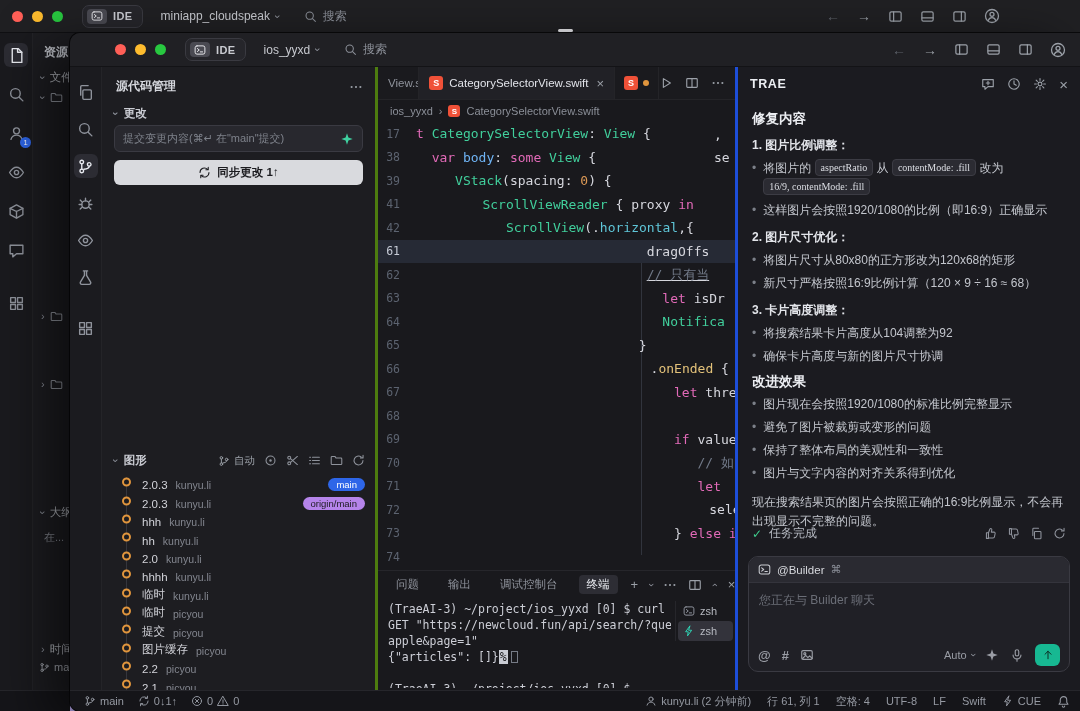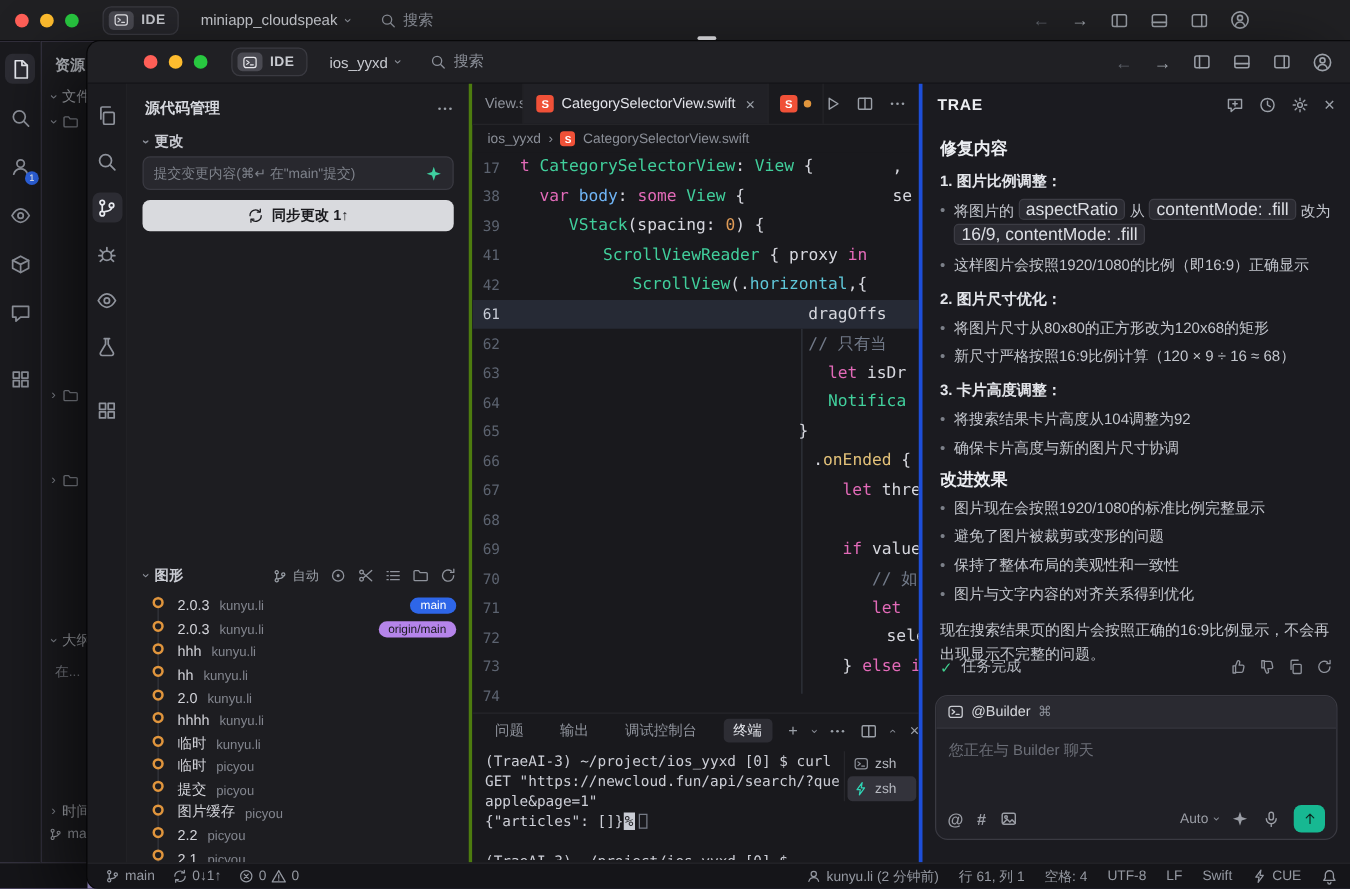--- a/index.html
+++ b/index.html
@@ -117,21 +117,21 @@
   .trae-title{font-size:12.5px;font-weight:700;color:#eceef2;letter-spacing:.6px}
   .trae-hicons{margin-left:auto;display:flex;align-items:center;gap:12px;color:#9ba0a8}
   .trae-x{font-size:15px;line-height:1}
   .trae-body{position:absolute;top:36px;left:14px;right:8px;height:448px;overflow:hidden;font-size:12px;line-height:19px;color:#c3c6cd}
   .trae-h{font-weight:700;font-size:13.5px;color:#eceef2;margin-top:6px}
   .trae-h + *{margin-top:4px}
   .trae-b{font-weight:700;font-size:12px;color:#e3e5ea;margin-top:8px}
   .trae-li{display:flex;gap:7px;margin-top:4px}
   .trae-li .bullet{color:#7c8089;flex:none}
   .trae-li .li-text{flex:1}
-  .chip{font-family:Liberation Sans, sans-serif;font-size:14px;background:#2b2b32;border:1px solid #3c3c44;border-radius:4px;padding:0 5px;color:#dcdee4;white-space:nowrap;display:inline-block;line-height:15px;vertical-align:1px}
+  .chip{font-family:Liberation Serif, serif;font-size:10px;background:#2b2b32;border:1px solid #3c3c44;border-radius:4px;padding:0 5px;color:#dcdee4;white-space:nowrap;display:inline-block;line-height:15px;vertical-align:1px}
   .trae-p{margin-top:10px}
   .task-row{position:absolute;left:14px;right:14px;top:458px;display:flex;align-items:center;gap:7px;font-size:12px;color:#b6bac2}
   .check{color:#3fcf8e;font-weight:700}
   .task-icons{margin-left:auto;display:flex;align-items:center;gap:10px;color:#8f939c}
   .flip svg{transform:scale(1,-1)}
   .chatbox{position:absolute;left:10px;right:10px;bottom:18px;height:116px;background:#202026;border:1px solid #3a3a42;border-radius:10px;overflow:hidden}
   .chat-ctx{height:26px;background:#2a2a31;display:flex;align-items:center;gap:6px;padding:0 9px;border-bottom:1px solid #34343c}
   .chat-ctx .ic{color:#c9cbd1}
   .ctx-label{font-size:11.5px;color:#d6d8dd}
   .ctx-key{font-size:11px;color:#8b8f98}
@@ -660,21 +660,21 @@
           <div class="code-row">
             <span class="gutter">42</span>
             <span class="code-text" style="padding-left: 93.93px;"><span class="tok-ty">ScrollView</span><span class="tok-pl">(.</span><span class="tok-cy">horizontal</span><span class="tok-pl">,{</span></span>
           </div>
           <div class="code-row current">
             <span class="gutter">61</span>
             <span class="code-text" style="padding-left: 234.69px;"><span class="tok-pl">dragOffs</span></span>
           </div>
           <div class="code-row">
             <span class="gutter">62</span>
-            <span class="code-text" style="padding-left: 234.69px;"><span class="tok-cm">// 只有当</span></span>
+            <span class="code-text" style="padding-left: 234.69px; text-decoration: underline;"><span class="tok-cm">// 只有当</span></span>
           </div>
           <div class="code-row">
             <span class="gutter">63</span>
             <span class="code-text" style="padding-left: 250.33px;"><span class="tok-kw">let</span><span class="tok-pl"> isDr</span></span>
           </div>
           <div class="code-row">
             <span class="gutter">64</span>
             <span class="code-text" style="padding-left: 250.33px;"><span class="tok-ty">Notifica</span></span>
           </div>
           <div class="code-row">

